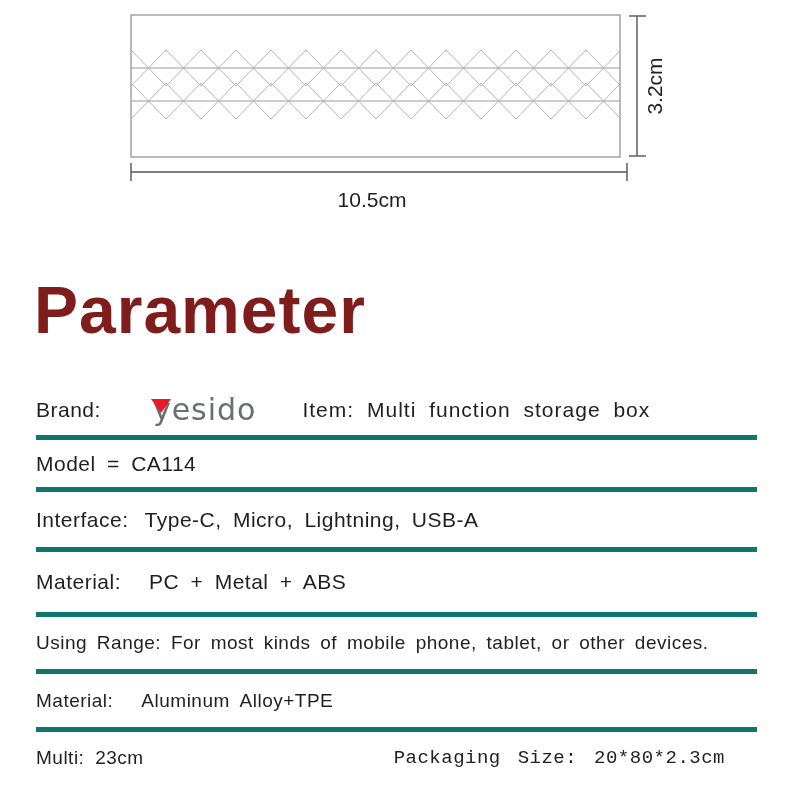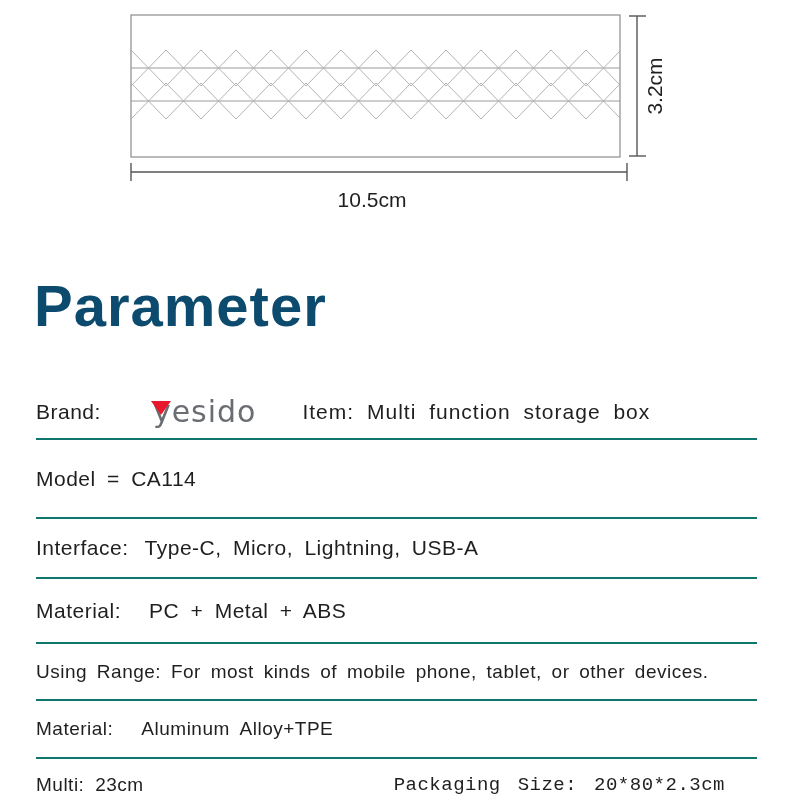--- a/index.html
+++ b/index.html
@@ -19,43 +19,43 @@
   }
   .dim-text {
     font-family: "Liberation Sans", sans-serif;
     font-size: 21px;
     fill: #1f1f1f;
   }
   
   .heading {
     position: absolute;
     top: 272px; left: 34px;
-    font-size: 58px;
+    font-size: 66px;
     font-weight: bold;
     letter-spacing: 1px;
-    color: #0c4a6e;
+    color: #7f1d1d;
     white-space: nowrap;
   }
   
   .param-table {
     position: absolute;
     top: 385px; left: 36px;
     width: 721px;
   }
   .row {
     display: flex;
     align-items: center;
-    border-bottom: 2px solid #0f766e;
+    border-bottom: 5px solid #0f766e;
     font-size: 21px;
     letter-spacing: 0.5px;
     word-spacing: 5px;
     white-space: nowrap;
   }
   .row-1 { height: 55px; }
-  .row-2 { height: 79px; }
+  .row-2 { height: 52px; }
   .row-3 { height: 60px; }
   .row-4 { height: 65px; }
   .row-5 { height: 57px; font-size: 19px; word-spacing: 4px; }
   .row-6 { height: 58px; font-size: 19px; }
   .row-7 { height: 52px; font-size: 19px; border-bottom: none; }
   .gap-sm { margin-left: 16px; text-align: right; }
   .gap-md { margin-left: 28px; }
   
   .logo {
     position: relative;

